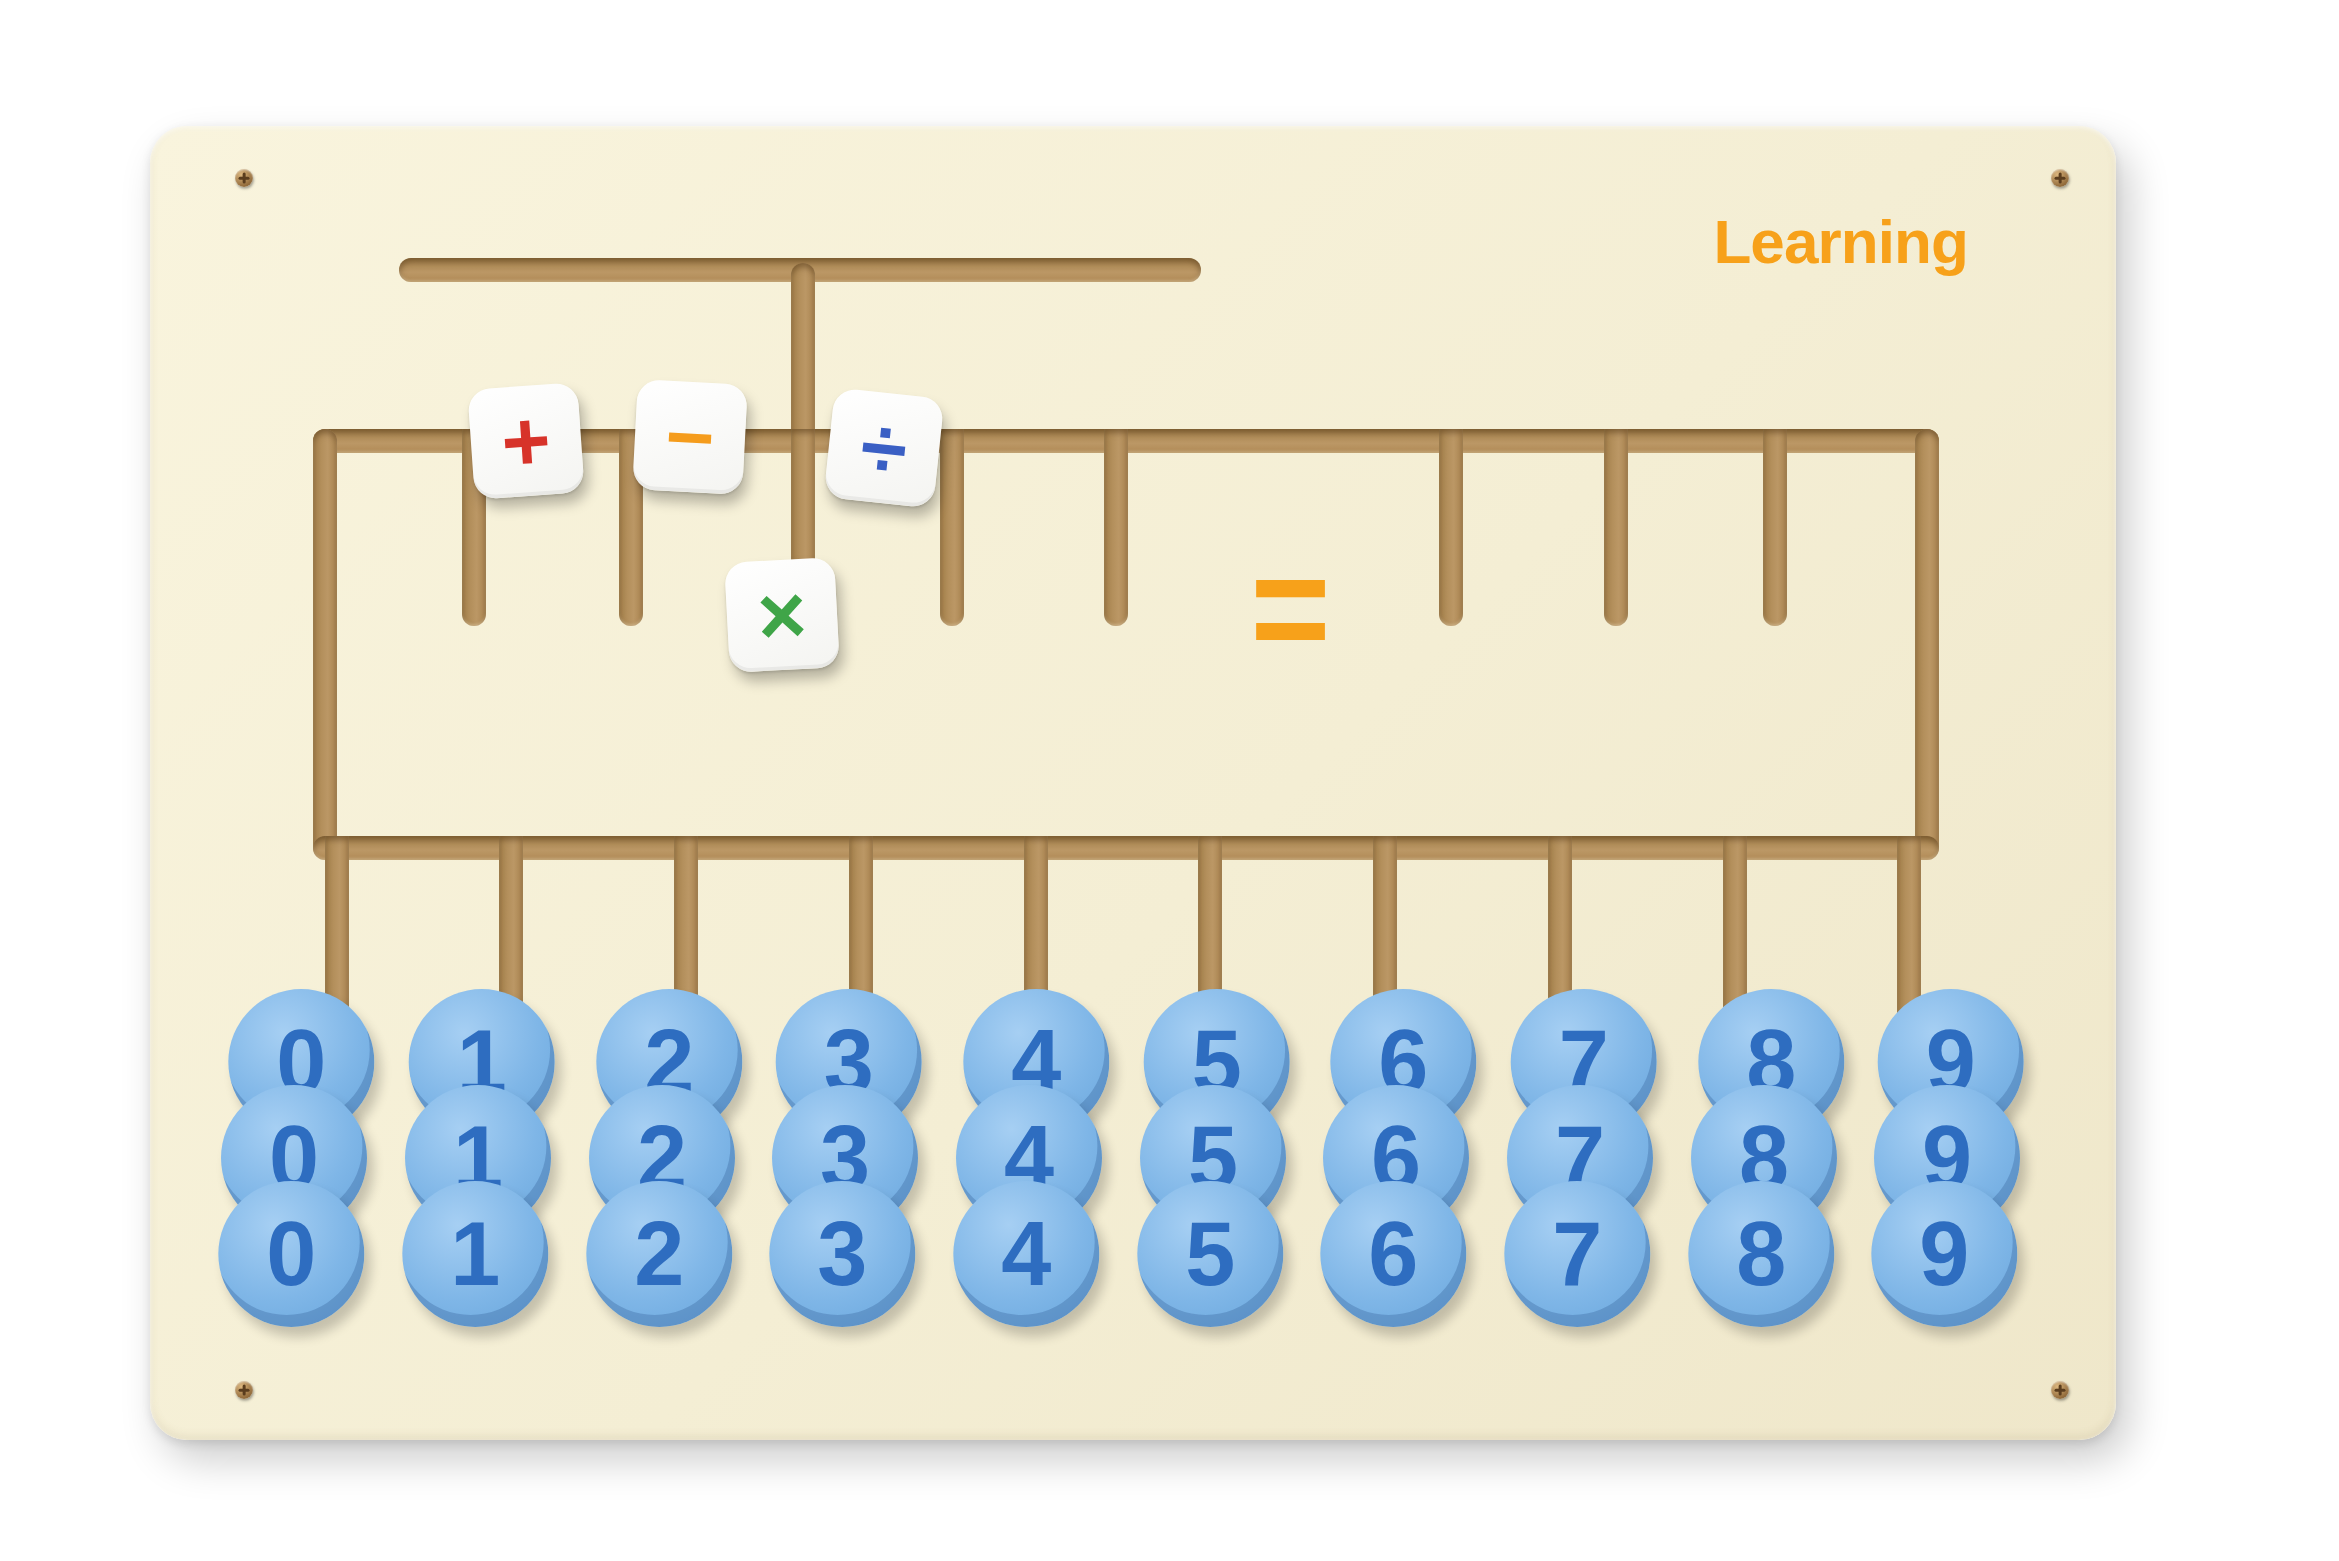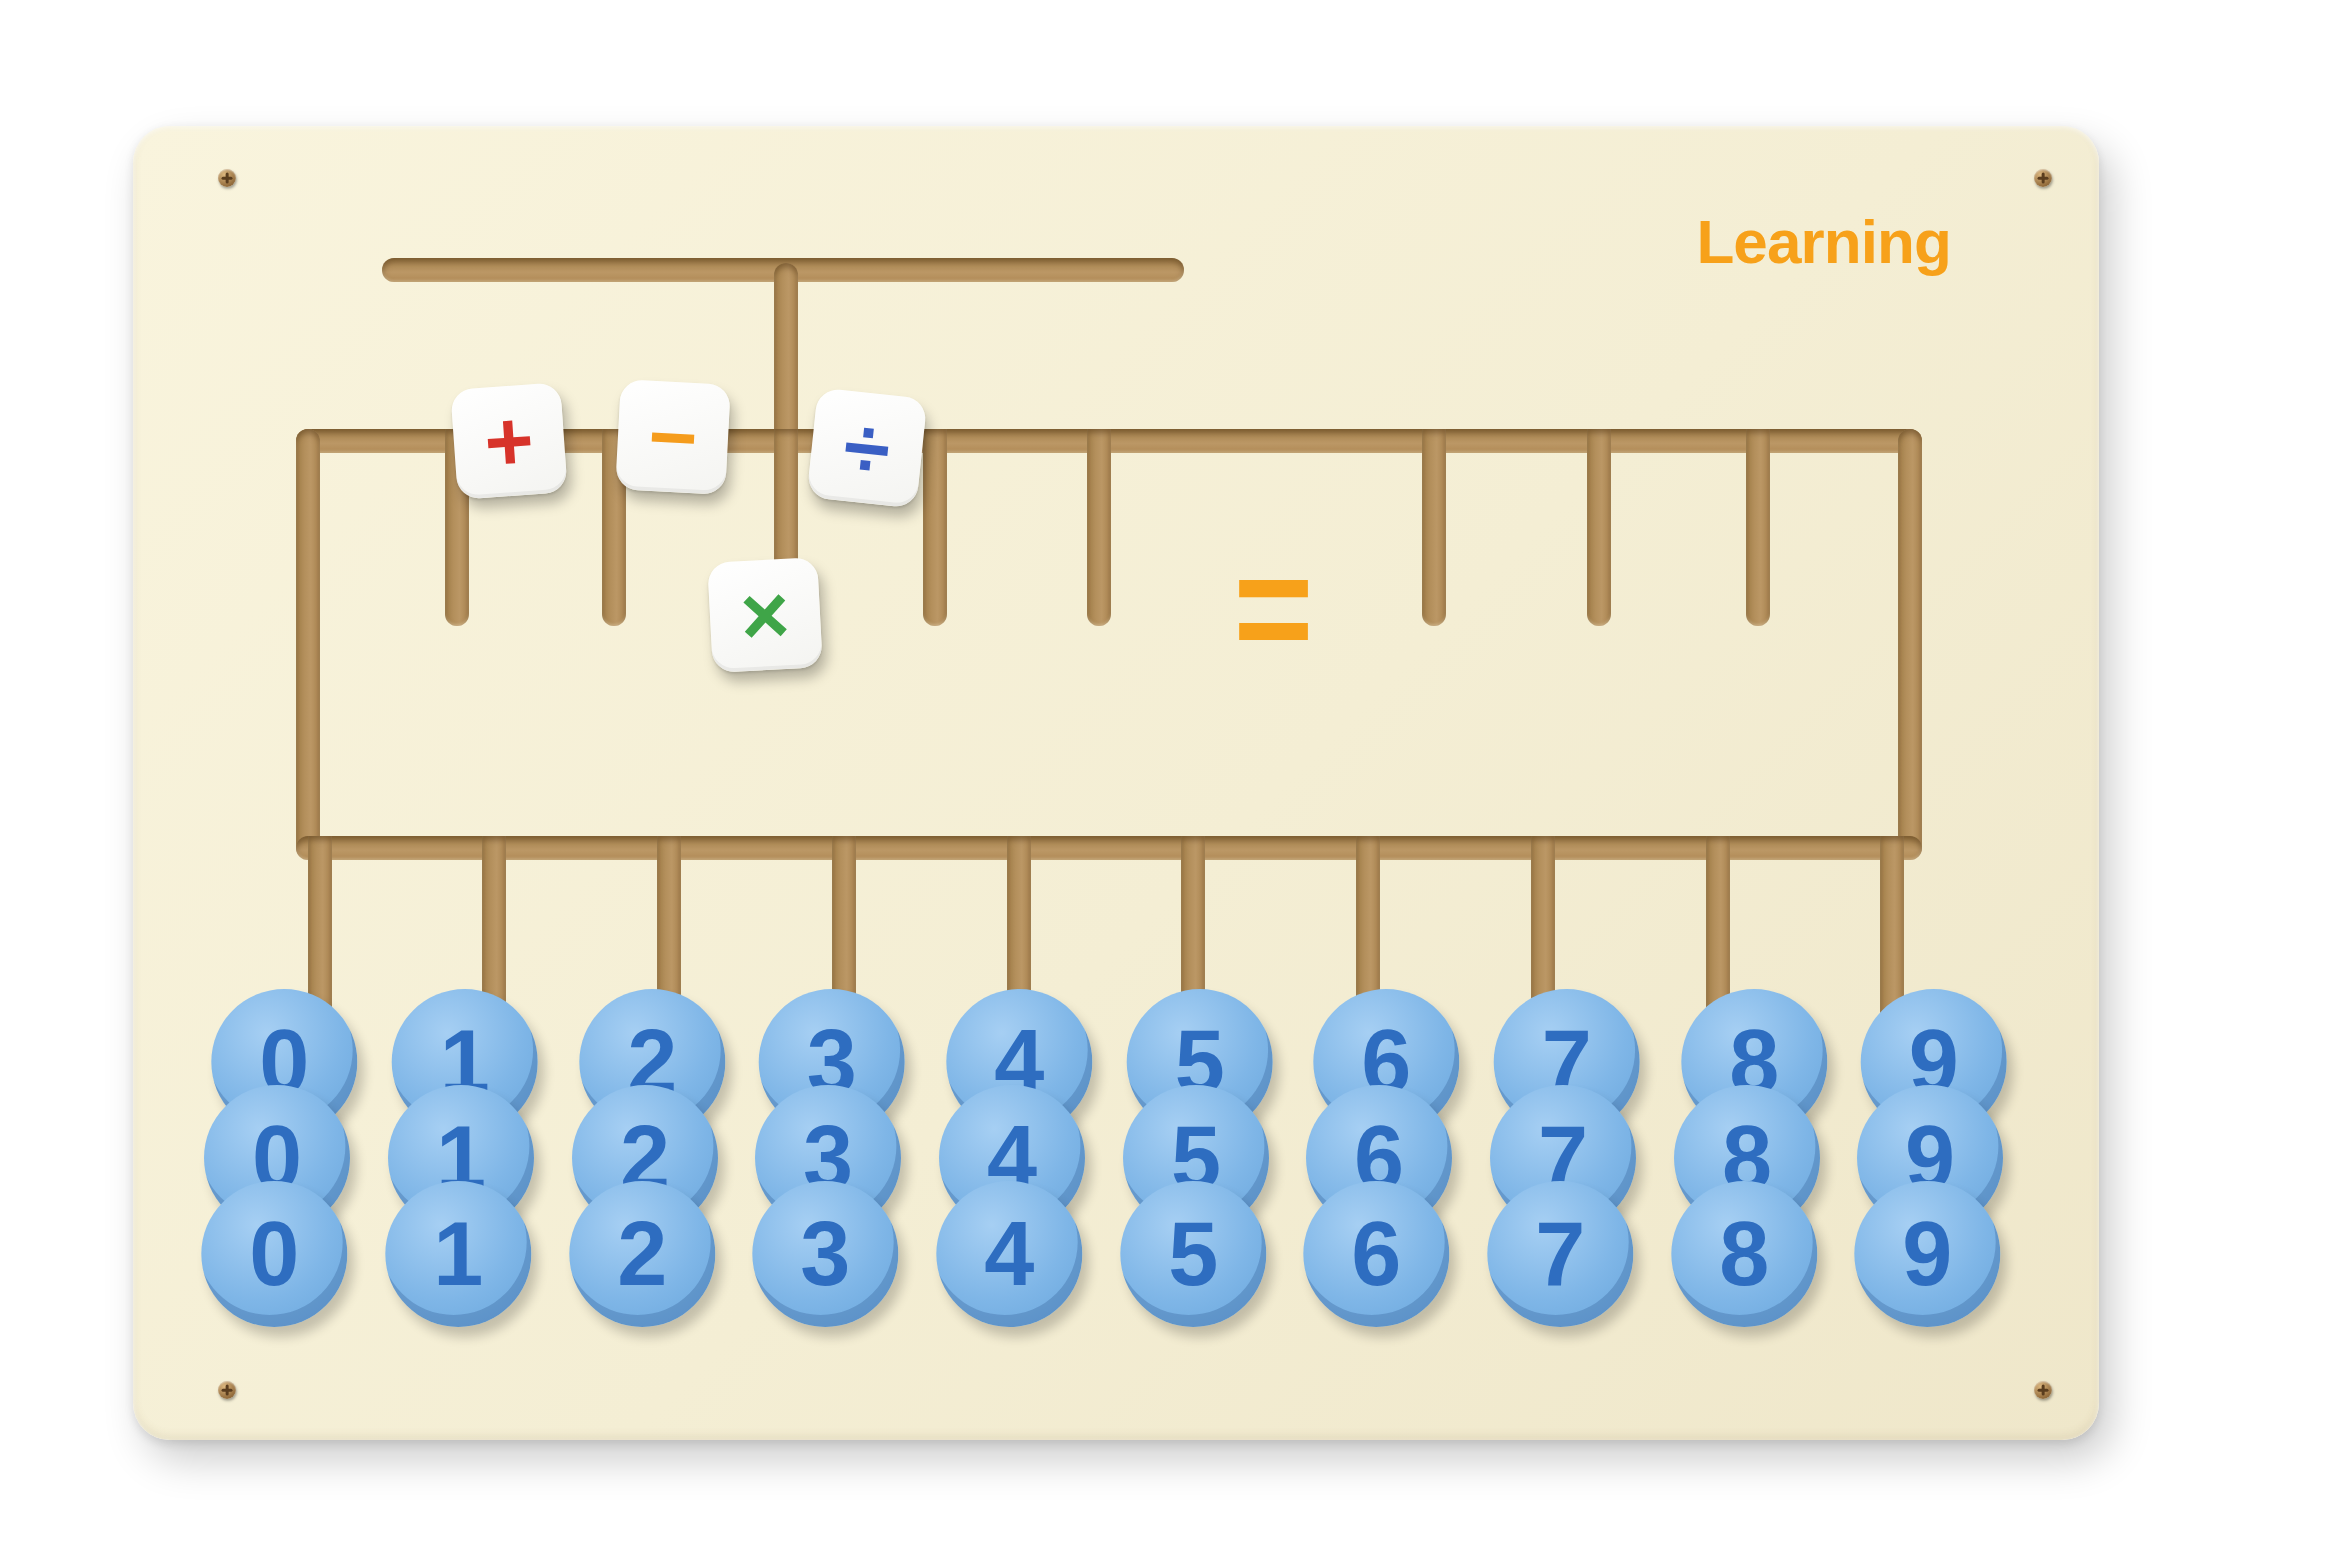--- a/index.html
+++ b/index.html
@@ -4,21 +4,21 @@
 <style>
   html,body{margin:0;padding:0;}
   body{
     width:2339px;height:1562px;background:#ffffff;overflow:hidden;
     font-family:"Liberation Sans", sans-serif;
   }
   .stage{position:relative;width:2339px;height:1562px;background:#ffffff;}
 
   
   .board{
-    position:absolute;left:133px;top:126px;width:1966px;height:1314px;
+    position:absolute;left:150px;top:126px;width:1966px;height:1314px;
     background:linear-gradient(135deg,#f9f4dd 0%,#f4eed4 55%,#efe7ca 100%);
     border-radius:37px;
     box-shadow:12.8px 20px 42px rgba(0,0,0,0.20), 0 3.7px 9.1px rgba(0,0,0,0.10),
                inset 0 1.8px 5.5px rgba(255,255,255,0.65), inset 0 -3.7px 9.1px rgba(120,100,60,0.12);
   }
 
   
   .screw{
     position:absolute;width:18.3px;height:18.3px;border-radius:50%;
     background:radial-gradient(circle at 35% 30%, #dcb77f, #97703f 65%, #6e4c26);

